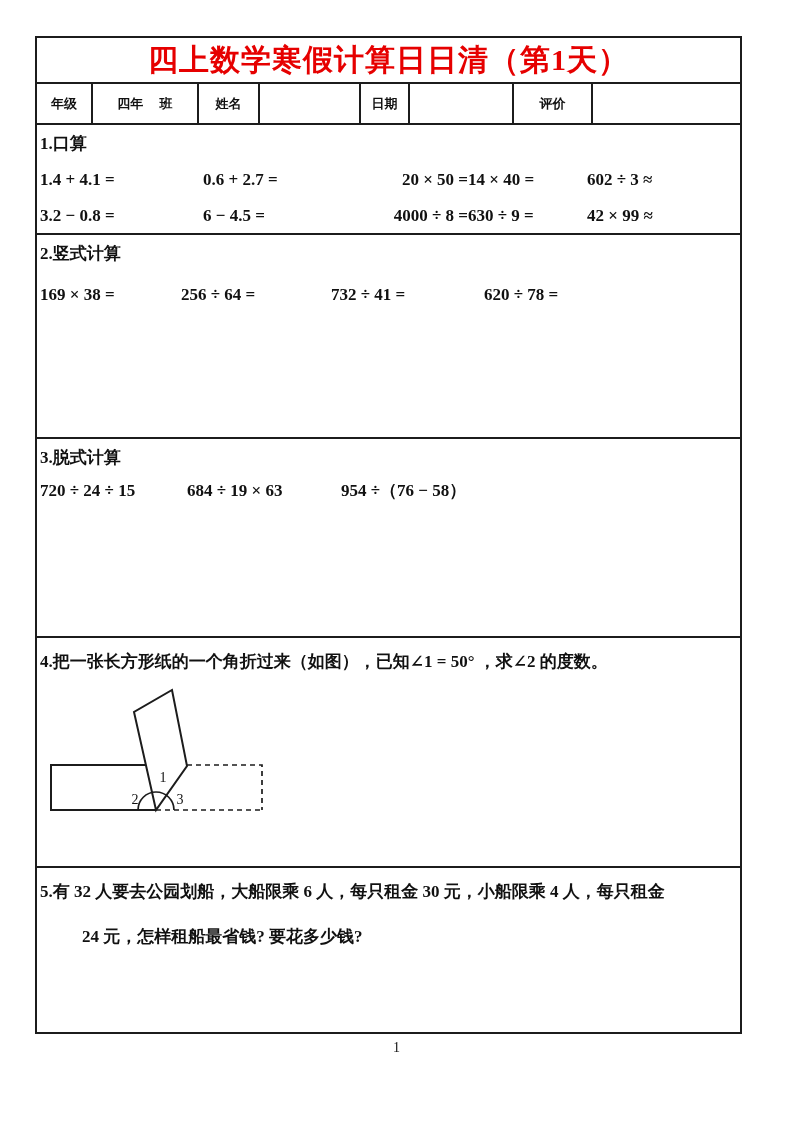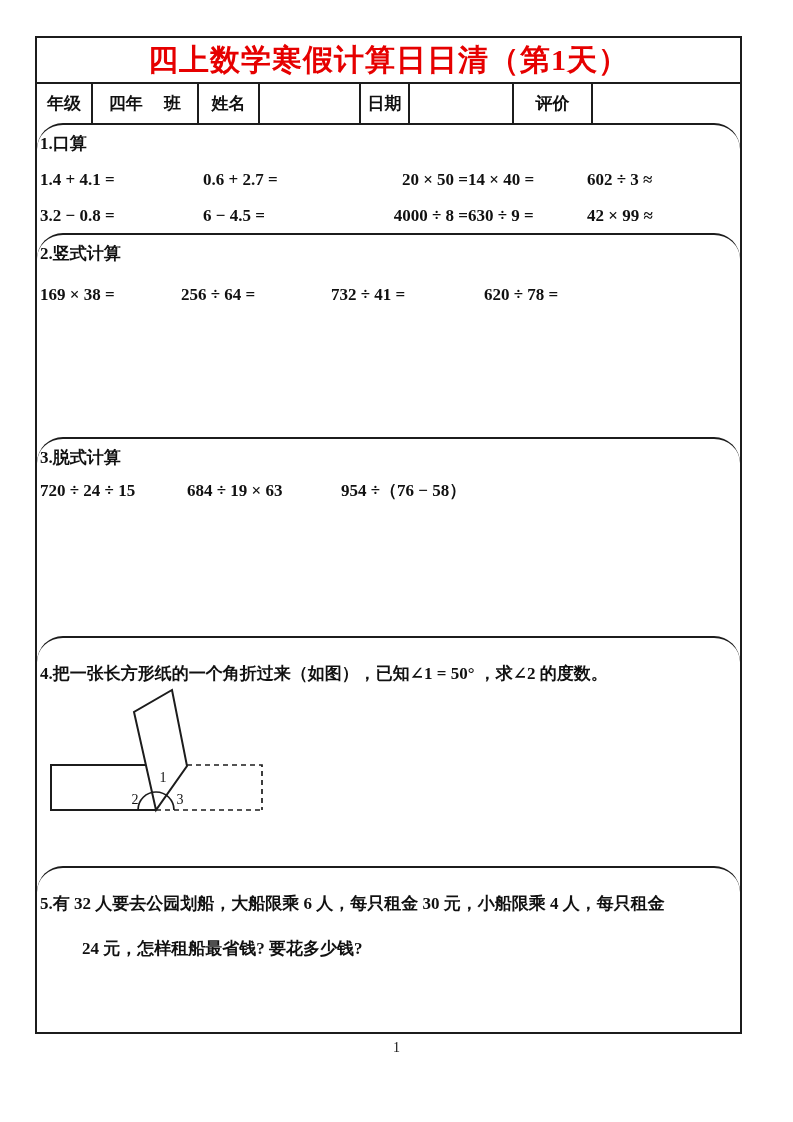--- a/index.html
+++ b/index.html
@@ -10,35 +10,35 @@
   .sheet{
     position:absolute;left:35px;top:36px;width:707px;height:998px;
     box-sizing:border-box;border:2px solid #1c1c1c;background:#fff;
   }
   .row{box-sizing:border-box;}
   .bt{border-top:2px solid #1c1c1c;}
   .title-row{
     height:44px;display:flex;align-items:center;justify-content:center;
     font-size:30px;font-weight:bold;letter-spacing:1px;white-space:nowrap;
   }
-  .header-row{height:41px;display:flex;font-size:17px;font-weight:bold;}
+  .header-row{height:41px;display:flex;font-size:13px;font-weight:bold;}
   .hcell{
     box-sizing:border-box;border-left:2px solid #1c1c1c;
     display:flex;align-items:center;justify-content:center;
     white-space:pre;overflow:hidden;
   }
   .hcell:first-child{border-left:none;}
-  .sec{position:relative;box-sizing:border-box;padding:7px 8px 12px 3px;font-size:17px;border-radius:26px;}
+  .sec{position:relative;box-sizing:border-box;padding:7px 8px 12px 3px;font-size:17px;}
   .sec-heading{font-weight:bold;line-height:24px;}
   .expr-row{margin-top:12px;white-space:nowrap;line-height:24px;}
   .expr{display:inline-block;font-weight:600;white-space:pre;font-family:Liberation Serif, serif;}
   .w163{width:163px;} .w133{width:133px;} .w132{width:132px;text-align:right;} .w119{width:119px;}
   .w141{width:141px;} .w150{width:150px;} .w153{width:153px;}
   .w147{width:147px;} .w154{width:154px;}
-  .prob-text{font-weight:600;line-height:26px;margin-top:16px;white-space:nowrap;}
+  .prob-text{font-weight:600;line-height:26px;margin-top:4px;white-space:nowrap;}
   .boat-line2{margin-top:19px;margin-left:42px;}
   .fold-svg{position:absolute;left:11px;top:49px;}
   .footer{
     position:absolute;left:0;top:1040px;width:793px;text-align:center;
     font-size:14px;font-family:"Liberation Serif","DejaVu Serif",serif;
   }
 </style>
 </head>
 <body>
 

